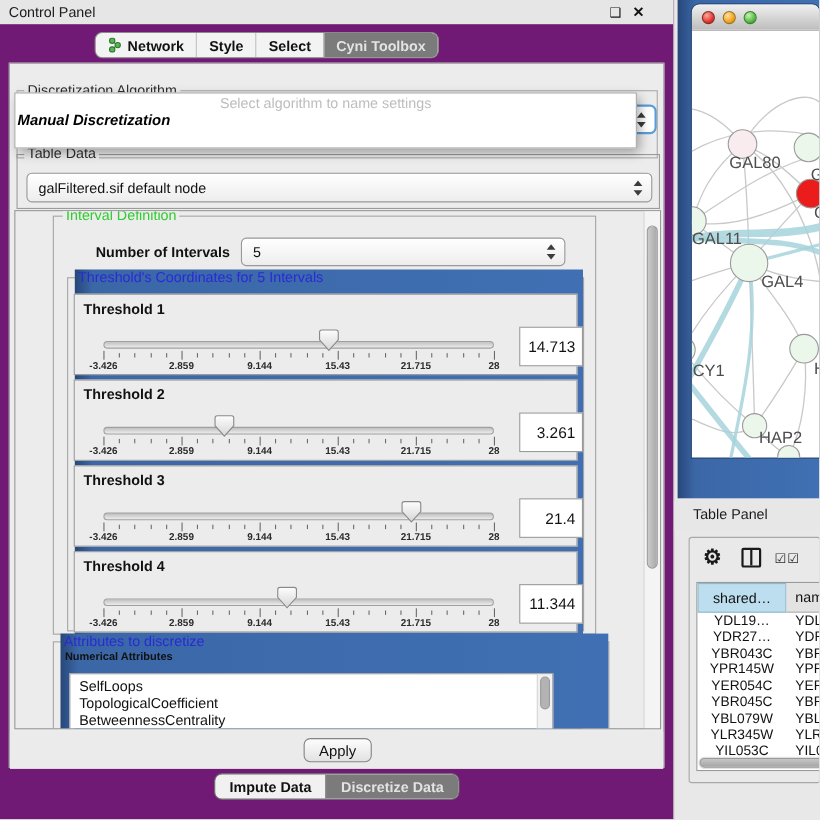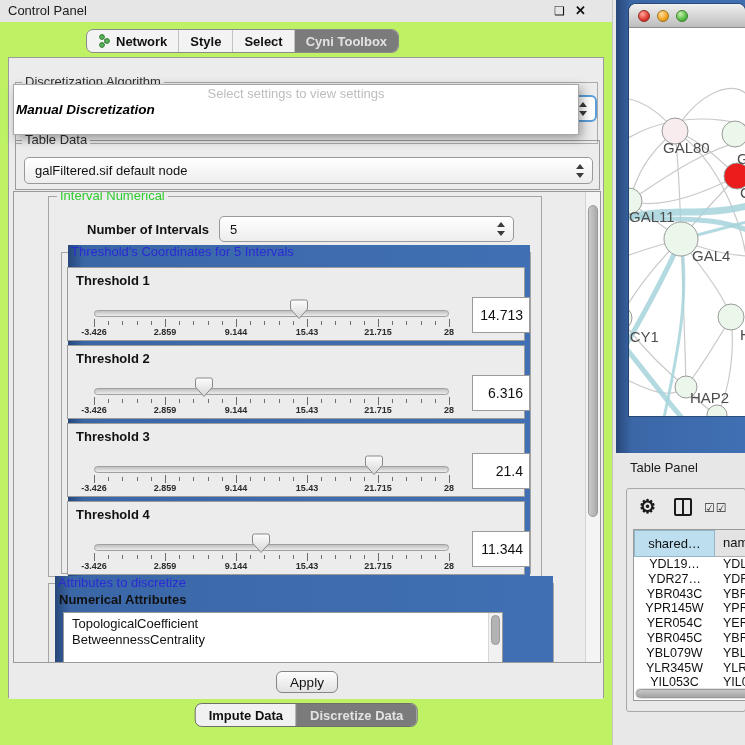--- a/index.html
+++ b/index.html
@@ -1,21 +1,21 @@
 <!DOCTYPE html>
 <html><head>
 <meta charset="utf-8">
 <style>
   * { margin:0; padding:0; box-sizing:border-box; }
   html,body { width:745px; height:745px; }
   body { font-family:"Liberation Sans", sans-serif; background:#e8e8e8; }
   #root { position:relative; width:745px; height:745px; overflow:hidden; background:#e8e8e8; }
 
   
-  .cp { position:absolute; left:0; top:0; width:613px; height:745px; background:#bef264; border-right:1px solid #c6c6c6; }
+  .cp { position:absolute; left:0; top:0; width:613px; height:745px; background:#701a75; border-right:1px solid #c6c6c6; }
   .cp-titlebar { position:absolute; left:0; top:0; width:100%; height:22px; background:#e6e6e6; }
   .cp-title { position:absolute; left:8px; top:3px; font-size:13px; color:#1b1b1b; }
   .float-icon { position:absolute; left:554px; top:4px; font-size:12px; color:#111; cursor:default; }
   .close-icon { position:absolute; left:575px; top:3px; font-size:13px; font-weight:bold; color:#111; cursor:default; }
 
   .tabbar { position:absolute; top:29px; left:86px; height:24px; display:flex; border:1px solid #8a8a8a; border-radius:7px; overflow:hidden; background:#f3f3f3; }
   .tab { display:flex; align-items:center; gap:5px; padding:0 11px; font-size:13px; font-weight:bold; color:#111; white-space:nowrap; }
   .tab + .tab { border-left:1px solid #c2c2c2; }
   .tab.selected { background:#7b7b7b; color:#e3e3e3; }
   .tab svg { display:block; }
@@ -64,21 +64,21 @@
   .thr-knob { position:absolute; top:31px; width:20px; height:21px; }
   .thr-ticks { position:absolute; left:26px; top:51px; width:356px; height:8px; }
   .tick { position:absolute; top:2px; width:1px; height:4px; background:#6b6b6b; }
   .tick.major { top:0; height:8px; }
   .thr-ticklabels { position:absolute; left:26px; top:59px; width:356px; height:10px; }
   .thr-ticklabels span { position:absolute; transform:translateX(-50%); font-size:9px; font-weight:bold; color:#2b2b2b; white-space:nowrap; }
   .thr-value { position:absolute; left:404px; top:29px; width:58px; height:36px; border:1px solid #9a9a9a; background:#fff; font-size:14px; color:#111; text-align:right; line-height:34px; padding-right:6px; }
 
   .attr-group { position:absolute; left:34px; top:391px; width:506px; height:140px; border:1px solid #a5a5a5; }
   .attr-group > .group-label { left:6px; top:-8px; }
-  .attr-sub { position:absolute; left:10px; top:8px; font-size:13px; font-weight:bold; color:#111; }
+  .attr-sub { position:absolute; left:10px; top:8px; font-size:10px; font-weight:bold; color:#111; }
   .attr-list { position:absolute; left:14px; top:28px; width:440px; height:100px; background:#fff; border:1px solid #999; overflow:hidden; }
   .attr-item { font-size:13px; color:#111; line-height:15.5px; padding-left:8px; white-space:nowrap; }
   .attr-item:first-child { padding-top:3px; }
   .list-scroll { position:absolute; right:0; top:0; bottom:0; width:14px; background:#f1f1f1; border-left:1px solid #d8d8d8; }
   .list-thumb { position:absolute; left:2px; top:2px; width:9px; height:30px; border-radius:5px; background:#b3b3b3; border:1px solid #9a9a9a; }
 
   .apply-row { position:absolute; left:0; top:607px; width:100%; height:34px; background:#ebebeb; }
   .apply-btn { position:absolute; left:267px; top:6px; width:62px; height:22px; border:1px solid #858585; border-radius:6px; background:linear-gradient(#fdfdfd,#e2e2e2); font-family:"Liberation Sans",sans-serif; font-size:13.5px; color:#111; }
 
   .bottombar { position:absolute; top:703px; left:50%; transform:translateX(-50%); display:flex; height:24px; border:1px solid #6e6e6e; border-radius:7px; overflow:hidden; background:#f1f1f1; }
@@ -159,41 +159,41 @@
         <span class="group-label dark">Discretization Algorithm</span>
       </div>
       <div class="algo-combo">
         <span class="spinner">
             <i class="up"></i>
             <i class="dn"></i>
           </span>
       </div>
 
       <div class="algo-popup">
-        <div class="popup-hint">Select settings to view settings</div>
+        <div class="popup-hint">Select algorithm to name settings</div>
         <div id="popup-opts">
             <div class="popup-opt first">Manual Discretization</div>
           </div>
       </div>
 
       <div class="td-group">
         <span class="group-label dark">Table Data</span>
         <div class="combo td-combo">
           <span class="combo-text">galFiltered.sif default node</span>
           <span class="spinner">
               <i class="up"></i>
               <i class="dn"></i>
             </span>
         </div>
       </div>
 
       <div class="scrollpane">
 
         <div class="ival-group">
-          <span class="group-label green">Interval Numerical</span>
+          <span class="group-label green">Interval Definition</span>
           <span class="noi-label">Number of Intervals</span>
           <div class="combo noi-combo">
             <span class="combo-text">5</span>
             <span class="spinner">
                 <i class="up"></i>
                 <i class="dn"></i>
               </span>
           </div>
           <div class="thr-group">
             <span class="group-label blue">Threshold's Coordinates for 5 Intervals</span>
@@ -277,21 +277,21 @@
                     <span style="left: 0px;">-3.426</span>
                     <span style="left: 71px;">2.859</span>
                     <span style="left: 142px;">9.144</span>
                     <span style="left: 213px;">15.43</span>
                     <span style="left: 284px;">21.715</span>
                     <span style="left: 355px;">28</span>
                   </div>
                   <div class="thr-knob" style="left: 126.05px;"><svg width="20" height="21" viewBox="0 0 20 21">
                       <path d="M3.5 1 h13 q2 0 2 2 v7 L10 19.5 L1.5 10 V3 q0 -2 2 -2 z" fill="url(#kg)" stroke="#898989"></path>
                     </svg></div>
-                  <div class="thr-value">6.316</div>
+                  <div class="thr-value">3.261</div>
                 </div>
                 <div class="thr-box" style="top: 170px;">
                   <div class="thr-label">Threshold 3</div>
                   <div class="thr-track"></div>
                   <div class="thr-ticks">
                     <span class="tick major" style="left: 0px;"></span>
                     <span class="tick" style="left: 14.2px;"></span>
                     <span class="tick" style="left: 28.4px;"></span>
                     <span class="tick" style="left: 42.6px;"></span>
                     <span class="tick" style="left: 56.8px;"></span>
@@ -375,20 +375,21 @@
                   <div class="thr-value">11.344</div>
                 </div>
               </div>
           </div>
         </div>
 
         <div class="attr-group">
           <span class="group-label blue">Attributes to discretize</span>
           <div class="attr-sub">Numerical Attributes</div>
           <div class="attr-list" id="attr-list">
+            <div class="attr-item">SelfLoops</div>
               <div class="attr-item">TopologicalCoefficient</div>
               <div class="attr-item">BetweennessCentrality</div>
               <div class="list-scroll">
                 <div class="list-thumb"></div>
               </div>
           </div>
         </div>
 
         <div class="vscroll">
             <div class="thumb"></div>

